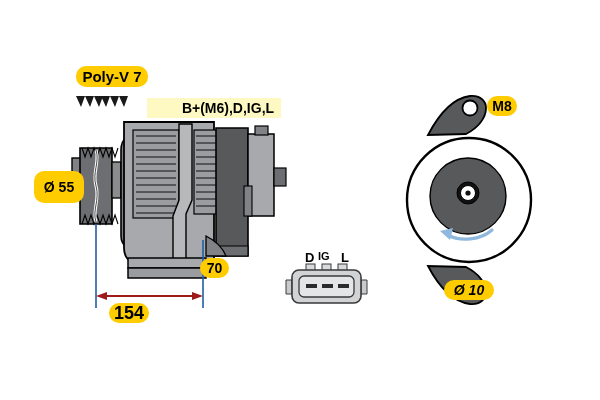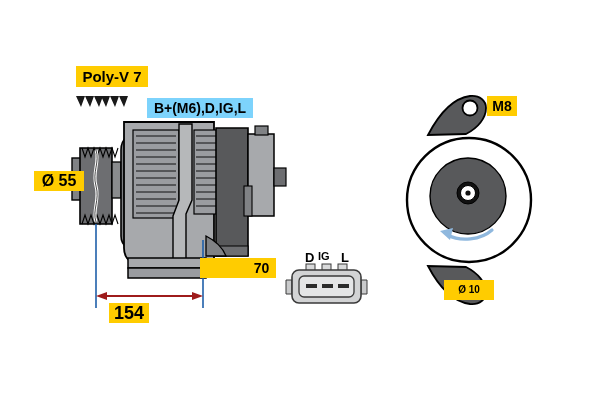--- a/index.html
+++ b/index.html
@@ -1,22 +1,22 @@
 <!DOCTYPE html>
 <html><head>
 <meta charset="utf-8">
 <style>
   html,body{margin:0;padding:0;background:#ffffff;}
   body{width:600px;height:400px;position:relative;overflow:hidden;
        font-family:"Liberation Sans",sans-serif;}
   #stage{position:absolute;left:0;top:0;width:600px;height:400px;background:#fff;}
   .lbl{position:absolute;font-weight:bold;color:#000;line-height:1;
        display:flex;align-items:center;justify-content:center;white-space:nowrap;}
-  .lbl-yellow{background:#FFCC00;}
-  .lbl-blue{background:#7dd3fc;}
+  .lbl-yellow{background:#FFCC00;border-radius:10px;}
+  .lbl-blue{background:#fef9c3;padding-left:28px;}
   .plain{position:absolute;font-weight:bold;color:#000;white-space:nowrap;}
   svg{position:absolute;left:0;top:0;}
 </style>
 </head>
 <body>
 
 <div id="stage">
 
   <svg width="600" height="400" viewBox="0 0 600 400">
 
@@ -141,27 +141,27 @@
         <path d="M492,230 C481,240 460,242 448,235" fill="none" stroke="#8FB8DE" stroke-width="3.2" stroke-linecap="round"></path>
         <polygon points="440,231 453,228 450,240" fill="#8FB8DE"></polygon>
       </g>
     </g>
   </svg>
 
   <div class="lbl lbl-yellow" style="left:76px;top:66px;width:72px;height:21px;font-size:15px;">Poly-V 7</div>
 
   <div class="lbl lbl-blue" style="left:147px;top:98px;width:106px;height:20px;font-size:14px;">B+(M6),D,IG,L</div>
 
-  <div class="lbl lbl-yellow" style="left:34px;top:171px;width:50px;height:20px;font-size:16px;">Ø 55</div>
+  <div class="lbl lbl-yellow" style="left:34px;top:171px;width:50px;height:32px;font-size:14px;">Ø 55</div>
 
-  <div class="lbl lbl-yellow" style="left:200px;top:258px;width:29px;height:20px;font-size:14px;padding-left:47px;">70</div>
+  <div class="lbl lbl-yellow" style="left:200px;top:258px;width:29px;height:20px;font-size:14px;">70</div>
 
   <div class="lbl lbl-yellow" style="left:109px;top:303px;width:40px;height:20px;font-size:18px;">154</div>
 
   <div class="lbl lbl-yellow" style="left:487px;top:96px;width:30px;height:20px;font-size:14px;">M8</div>
 
-  <div class="lbl lbl-yellow" style="left:444px;top:280px;width:50px;height:20px;font-size:10px;">Ø 10</div>
+  <div class="lbl lbl-yellow" style="left:444px;top:280px;width:50px;height:20px;font-size:14px;font-style:italic;">Ø 10</div>
 
   <div class="plain" style="left:305px;top:250px;font-size:13px;">D</div>
   <div class="plain" style="left:318px;top:250px;font-size:11px;">IG</div>
   <div class="plain" style="left:341px;top:250px;font-size:13px;">L</div>
 
 </div>
 
 </body></html>

